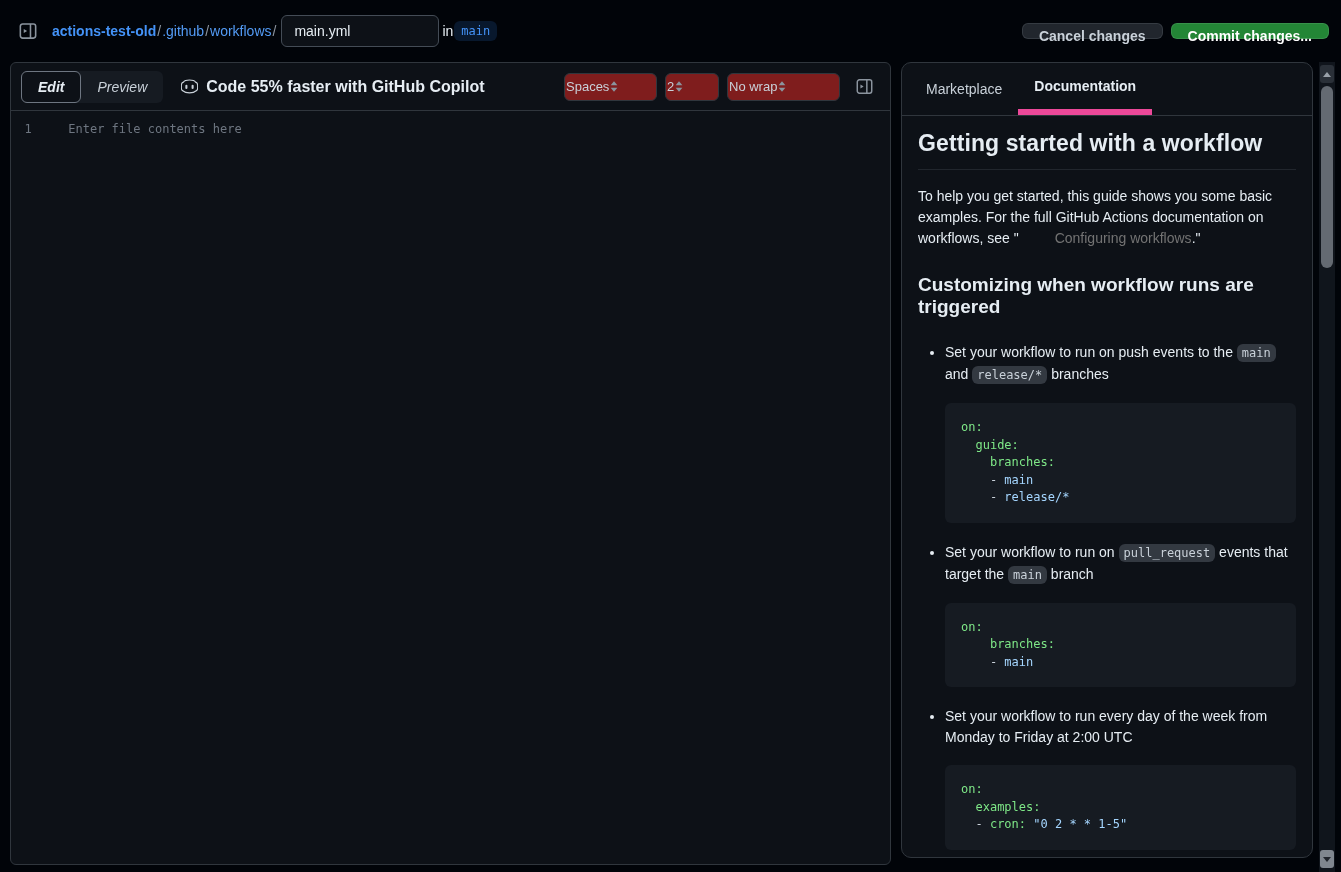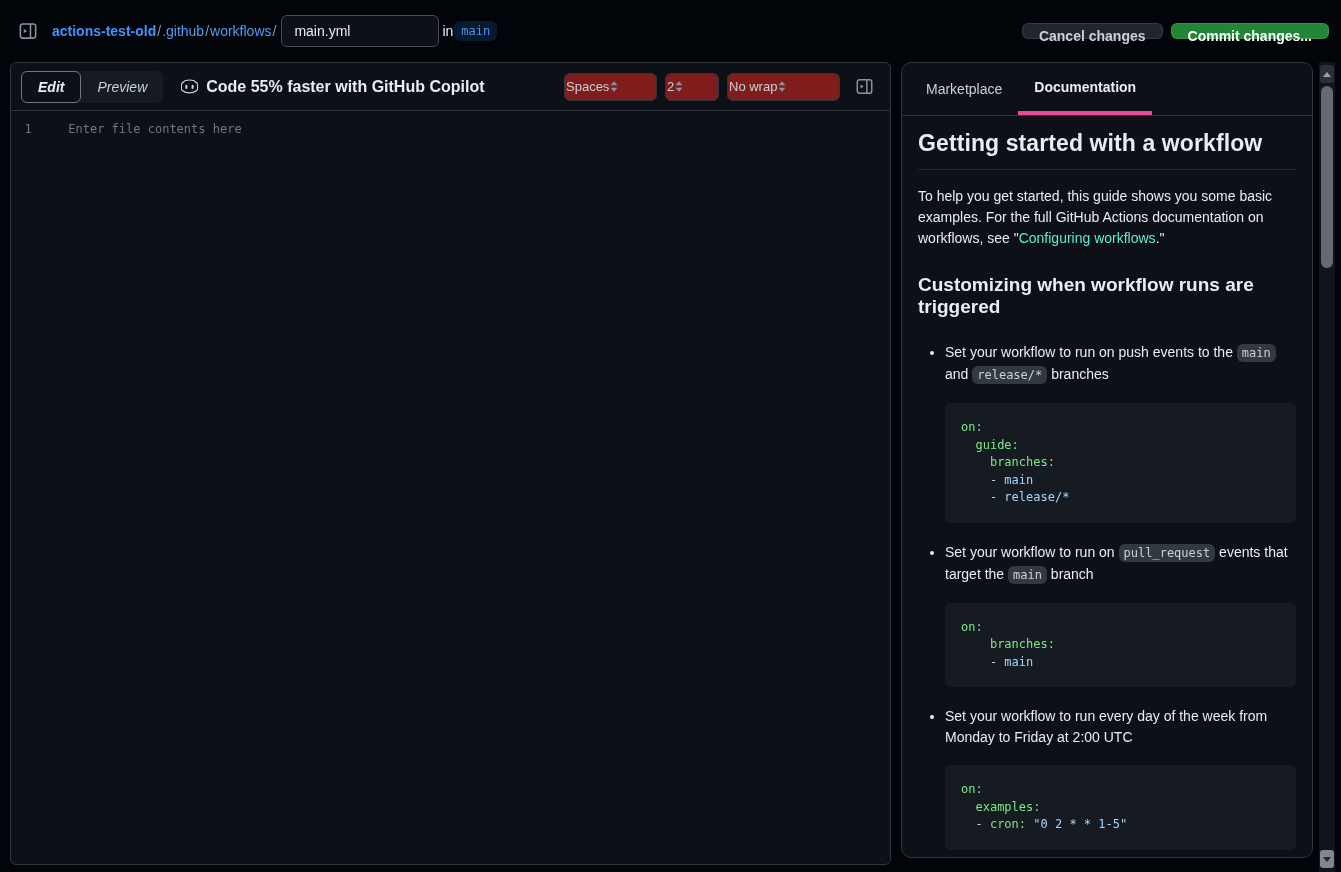--- a/index.html
+++ b/index.html
@@ -49,26 +49,26 @@
   .line-num { display: inline-block; width: 34px; text-align: center; color: #6e7681; }
   .editor-placeholder { margin-left: 16px; color: #6e7681; text-align: center; }
 
   
   .docs-panel { position: absolute; left: 901px; top: 62px; width: 412px; height: 796px;
     background: #0d1117; border: 1px solid #30363d; border-radius: 10px; overflow: hidden; }
   .docs-tabs { height: 53px; display: flex; align-items: stretch; padding-left: 8px;
     border-bottom: 1px solid #30363d; }
   .docs-tab { background: transparent; border: none; color: #c9d1d9; font-size: 14px; padding: 0 16px;
     cursor: pointer; font-family: "Liberation Sans", sans-serif; }
-  .docs-tab.active { color: #e6edf3; font-weight: 600; border-bottom: 4px solid #ec4899; }
+  .docs-tab.active { color: #e6edf3; font-weight: 600; border-bottom: 6px solid #ec4899; }
   .docs-content { padding: 14px 16px 0 16px; }
   .docs-content h1 { color: #e6edf3; font-size: 23px; font-weight: 700; padding-bottom: 12px;
     border-bottom: 1px solid #21262d; margin-bottom: 16px; letter-spacing: 0.1px; }
   .docs-content p { font-size: 14px; line-height: 21px; color: #e6edf3; }
-  .docs-content a { color: #5eead4; text-decoration: none; }
+  .docs-content a { color: #737373; text-decoration: none; margin-left: 36px; }
   .docs-content h2 { color: #e6edf3; font-size: 19px; font-weight: 700; margin: 25px 0 24px 0; }
   .docs-content ul { list-style: disc; padding-left: 27px; margin: 0; }
   .docs-content li { color: #e6edf3; margin-bottom: 2px; }
   .docs-content li::marker { color: #e6edf3; font-size: 13px; }
   code.inline { font-family: "DejaVu Sans Mono", monospace; font-size: 12px; color: #c9d1d9;
     background: rgba(110,118,129,0.4); border-radius: 6px; padding: 2px 5px; }
   .code-block { background: #161b22; border-radius: 6px; padding: 16px; margin: 17px 0 19px 0;
     font-family: "DejaVu Sans Mono", monospace; font-size: 12px; line-height: 17.5px; white-space: pre;
     overflow: hidden; }
   .cy-k { color: #7ee787; } .cy-v { color: #a5d6ff; } .cy-p { color: #c9d1d9; }

